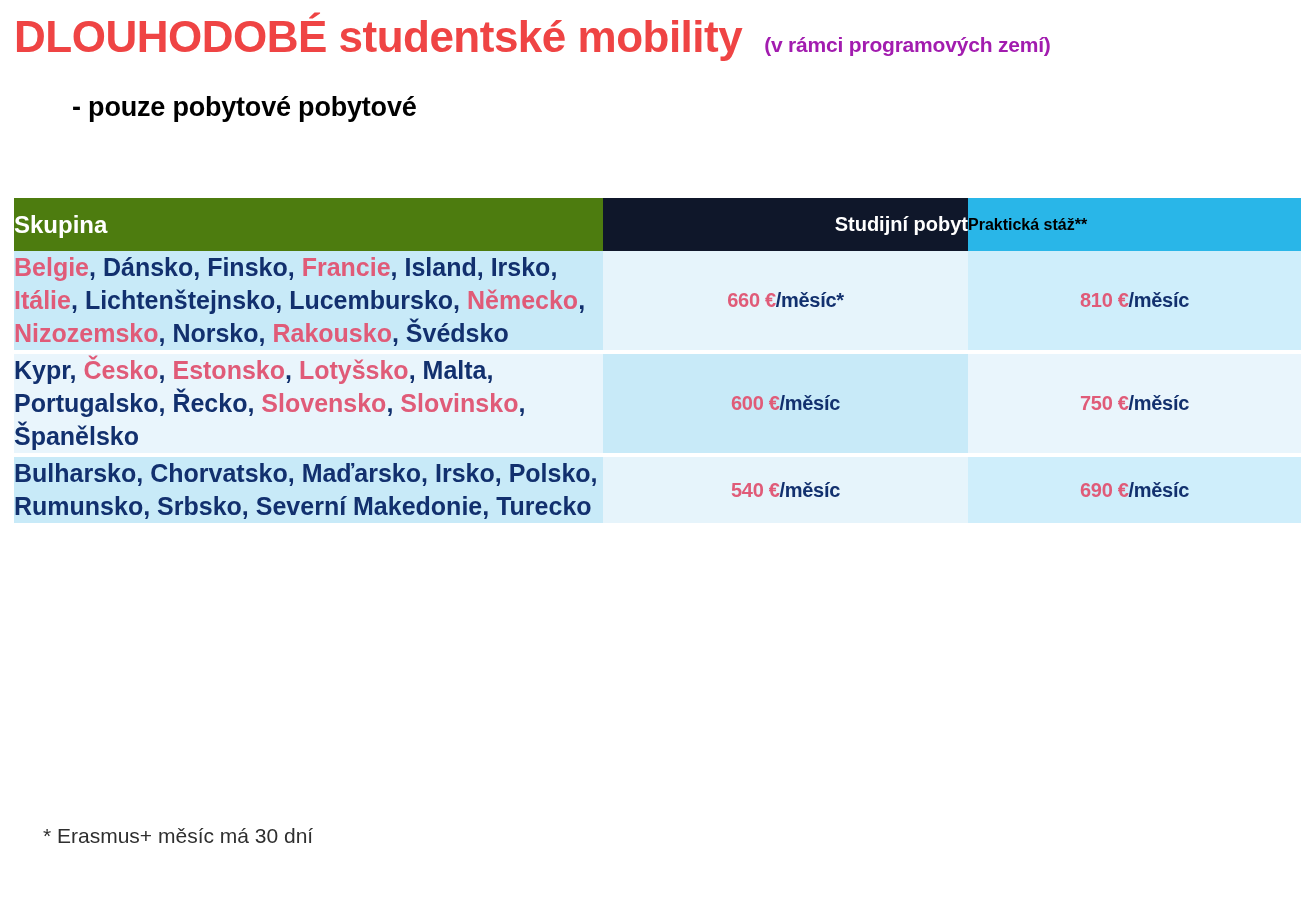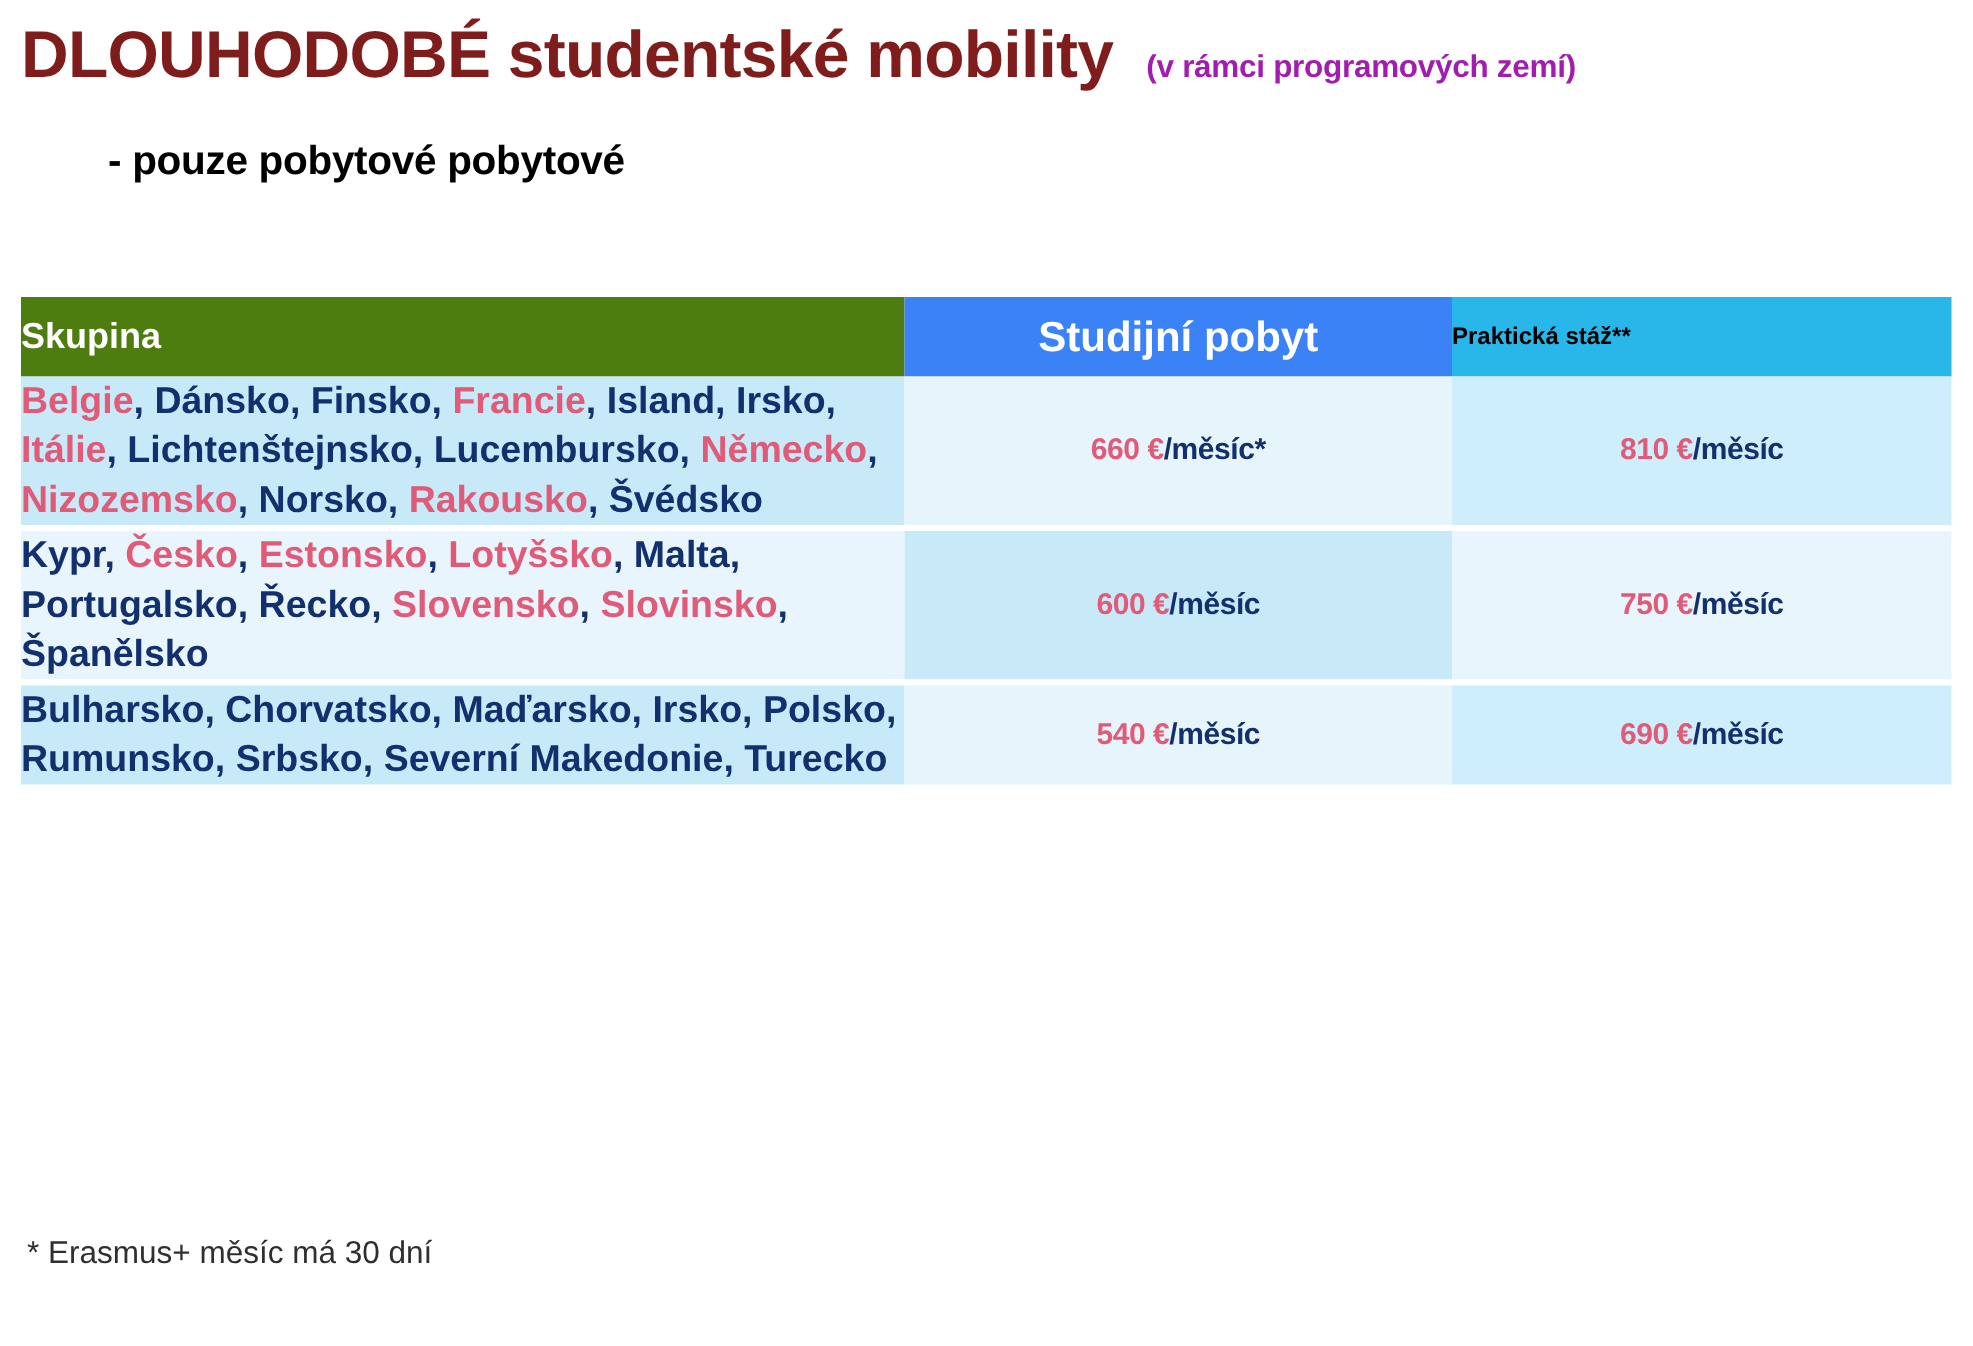--- a/index.html
+++ b/index.html
@@ -19,21 +19,21 @@
   .title-block {
     padding: 14px 0 0 14px;
   }
   .title-line {
     white-space: nowrap;
     line-height: 1.05;
   }
   .title-main {
     font-size: 44px;
     font-weight: 700;
-    color: #7f1d1d;
+    color: #ef4444;
     letter-spacing: -0.5px;
   }
   .title-upper {
     font-weight: 700;
   }
   .title-note {
     font-size: 21px;
     font-weight: 700;
     color: #a21caf;
     letter-spacing: -0.2px;
@@ -71,26 +71,26 @@
   .th-group {
     background: #4d7c0f;
     height: 53px;
     color: #ffffff;
     font-size: 24px;
     font-weight: 700;
     text-align: left;
     padding-left: 16px;
   }
   .th-study {
-    background: #3b82f6;
+    background: #0f172a;
     height: 53px;
     color: #ffffff;
-    font-size: 28px;
+    font-size: 20px;
     font-weight: 700;
-    text-align: center;
+    text-align: right;
     padding-left: 14px;
   }
   .th-intern {
     background: #29b6e8;
     height: 53px;
     color: #000000;
     font-size: 16px;
     font-weight: 700;
     text-align: left;
     padding-left: 16px;
@@ -125,21 +125,21 @@
   
   .footnotes {
     position: absolute;
     left: 18px;
     top: 822px;
     font-size: 21px;
     font-weight: 400;
     color: #2f2f2f;
     line-height: 1.34;
   }
-  .footnotes div { white-space: nowrap; }
+  .footnotes div { white-space: nowrap; margin-left: 25px; }
 </style>
 </head>
 <body>
 
 <div class="title-block">
   <div class="title-line">
     <span class="title-main title-upper">DLOUHODOBÉ</span><span class="title-main"> studentské mobility</span><span class="title-note">(v rámci programových zemí)</span>
   </div>
   <div class="subtitle">- pouze pobytové pobytové</div>
 </div>

